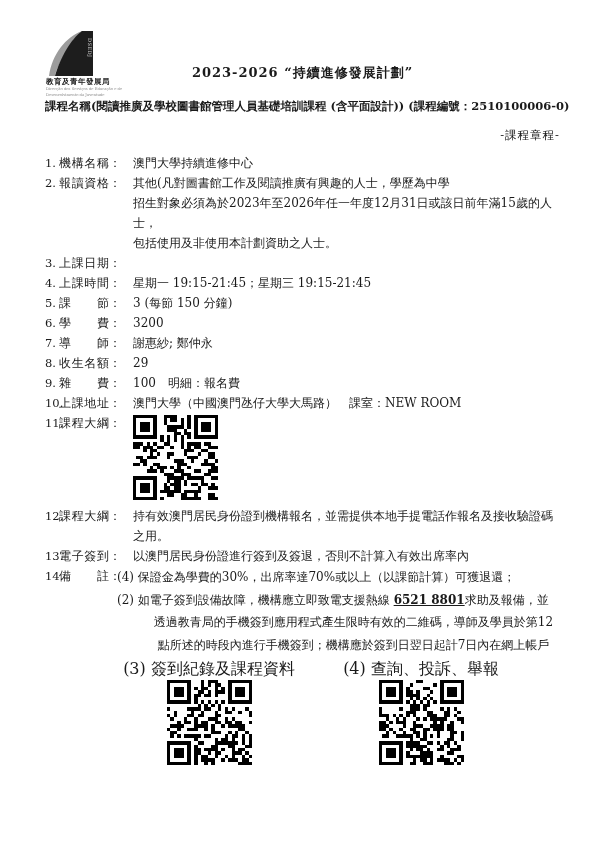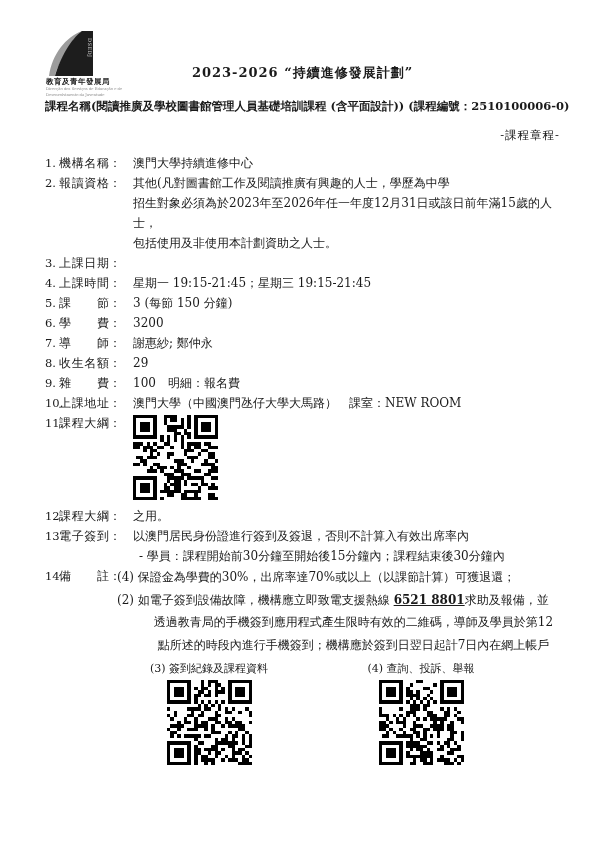--- a/index.html
+++ b/index.html
@@ -28,21 +28,21 @@
   .sub{margin-left:6px;}
   
   .qr{width:85px;height:85px;display:inline-block;}
   .qr-outline{margin:2px 0 4px 0;}
   
   .notes{margin-left:-4px;line-height:22.5px;}
   .nwrap{padding-left:30px;text-align:center;}
   .phone{font-weight:bold;text-decoration:underline;}
   .qr-cols{display:flex;margin-left:-14px;margin-top:4px;}
   .qcol{width:212px;text-align:center;}
-  .qlabel{font-size:11px;line-height:18px;}
+  .qlabel{font-size:16px;line-height:18px;}
   .qcol .qr{margin-top:2px;}
 </style>
 </head>
 <body>
 
 <div class="page">
 
   <div class="logo">
     <svg class="logo-mark" viewBox="0 0 58 46">
       <path d="M3 46 C6 24 20 7 36 1 L40 8 C26 14 13 29 9 46 Z" fill="#9c9c9c"></path>
@@ -354,31 +354,31 @@
               <rect x="2" y="20" width="3" height="3"></rect>
             </svg></div>
       </div>
     </div>
 
     <div class="row">
       <span class="no">12.</span>
       <span class="lbl">課程大綱</span>
       <span class="colon">：</span>
       <div class="content">
+        <div>持有效澳門居民身份證到機構報名，並需提供本地手提電話作報名及接收驗證碼</div>
         <div>之用。</div>
       </div>
     </div>
 
     <div class="row">
       <span class="no">13.</span>
       <span class="lbl">電子簽到</span>
       <span class="colon">：</span>
       <div class="content">
         <div>以澳門居民身份證進行簽到及簽退，否則不計算入有效出席率內</div>
-        <div class="sub">- 學員：課程開始前30分鐘至開始後15分鐘內；課程結束後30分鐘內</div>
       </div>
     </div>
 
     <div class="row">
       <span class="no">14.</span>
       <span class="lbl">備註</span>
       <span class="colon">：</span>
       <div class="content notes">
         <div>(4) 保證金為學費的30%，出席率達70%或以上（以課節計算）可獲退還；</div>
         <div><span>(2) 如電子簽到設備故障，機構應立即致電支援熱線 </span><span class="phone">6521 8801</span><span>求助及報備，並</span></div>

